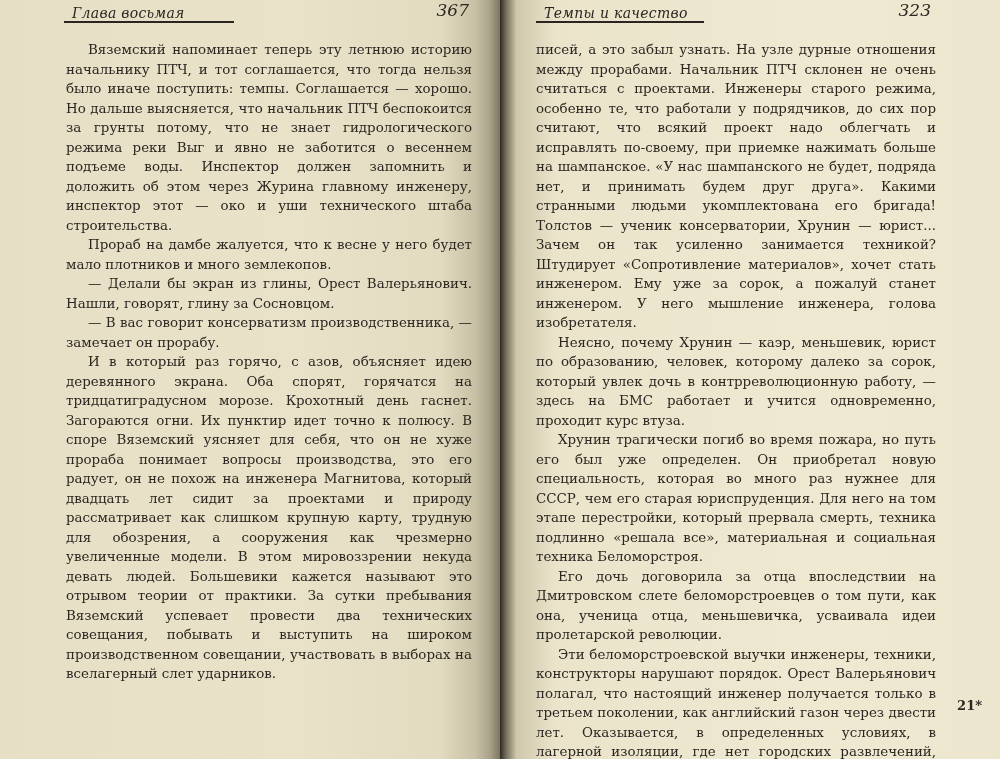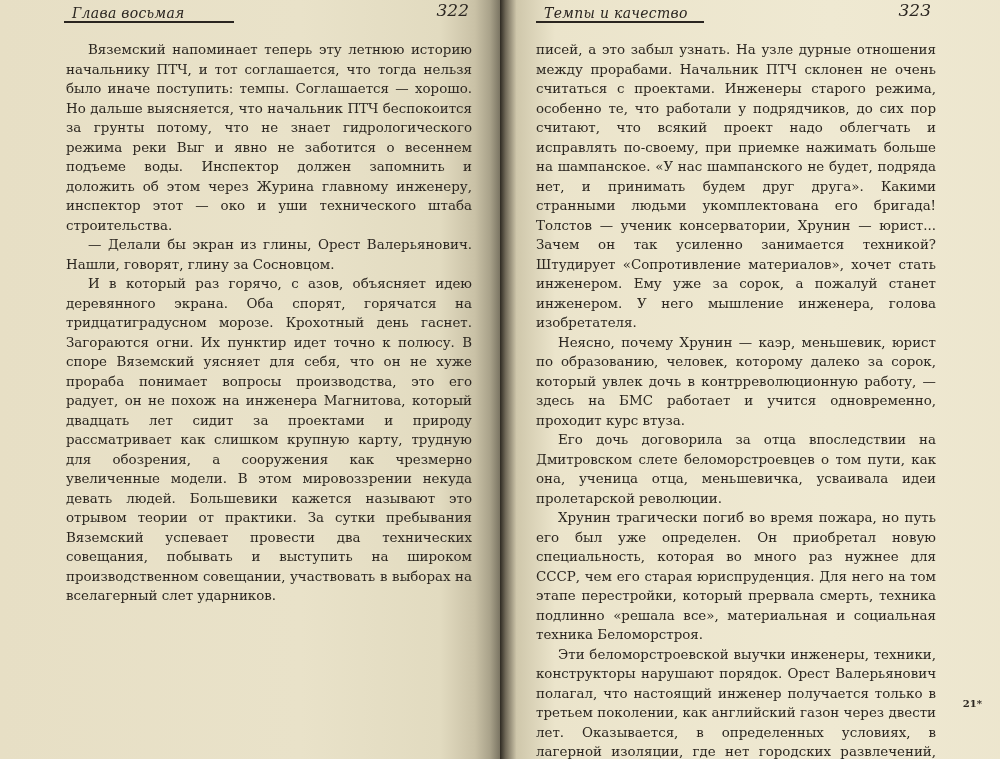--- a/index.html
+++ b/index.html
@@ -37,48 +37,50 @@
     position:absolute; top:40px;
     font-size:13.4px; line-height:19.5px; color:#2b2620;
     text-align:justify;
   }
   .left .text { left:66px; width:406px; }
   .right .text { left:36px; width:400px; }
   .text p { margin:0; text-indent:22px; }
   .text p.cont { text-indent:0; }
   .signature {
     position:absolute; right:70px; top:698px;
-    font-size:10px; font-weight:bold; color:#2b2620;
+    font-size:13px; font-weight:bold; color:#2b2620;
   }
 </style>
 </head>
 <body>
 
 <div class="page left">
   <div class="running-head">
     <span class="rh-title">Глава восьмая</span>
-    <span class="rh-page">322</span>
+    <span class="rh-page">367</span>
   </div>
   <div class="rh-rule"></div>
   <div class="text">
     <p>Вяземский напоминает теперь эту летнюю историю начальнику ПТЧ, и тот соглашается, что тогда нельзя было иначе поступить: темпы. Соглашается — хорошо. Но дальше выясняется, что начальник ПТЧ беспокоится за грунты потому, что не знает гидрологического режима реки Выг и явно не заботится о весеннем подъеме воды. Инспектор должен запомнить и доложить об этом через Журина главному инженеру, инспектор этот — око и уши технического штаба строительства.</p>
+    <p>Прораб на дамбе жалуется, что к весне у него будет мало плотников и много землекопов.</p>
     <p>— Делали бы экран из глины, Орест Валерьянович. Нашли, говорят, глину за Сосновцом.</p>
+    <p>— В вас говорит консерватизм производственника, — замечает он прорабу.</p>
     <p>И в который раз горячо, с азов, объясняет идею деревянного экрана. Оба спорят, горячатся на тридцатиградусном морозе. Крохотный день гаснет. Загораются огни. Их пунктир идет точно к полюсу. В споре Вяземский уясняет для себя, что он не хуже прораба понимает вопросы производства, это его радует, он не похож на инженера Магнитова, который двадцать лет сидит за проектами и природу рассматривает как слишком крупную карту, трудную для обозрения, а сооружения как чрезмерно увеличенные модели. В этом мировоззрении некуда девать людей. Большевики кажется называют это отрывом теории от практики. За сутки пребывания Вяземский успевает провести два технических совещания, побывать и выступить на широком производственном совещании, участвовать в выборах на вселагерный слет ударников.</p>
 
   </div>
 </div>
 
 <div class="page right">
   <div class="running-head">
     <span class="rh-title">Темпы и качество</span>
     <span class="rh-page">323</span>
   </div>
   <div class="rh-rule"></div>
   <div class="text">
     <p class="cont">писей, а это забыл узнать. На узле дурные отношения между прорабами. Начальник ПТЧ склонен не очень считаться с проектами. Инженеры старого режима, особенно те, что работали у подрядчиков, до сих пор считают, что всякий проект надо облегчать и исправлять по-своему, при приемке нажимать больше на шампанское. «У нас шампанского не будет, подряда нет, и принимать будем друг друга». Какими странными людьми укомплектована его бригада! Толстов — ученик консерватории, Хрунин — юрист... Зачем он так усиленно занимается техникой? Штудирует «Сопротивление материалов», хочет стать инженером. Ему уже за сорок, а пожалуй станет инженером. У него мышление инженера, голова изобретателя.</p>
     <p>Неясно, почему Хрунин — каэр, меньшевик, юрист по образованию, человек, которому далеко за сорок, который увлек дочь в контрреволюционную работу, — здесь на БМС работает и учится одновременно, проходит курс втуза.</p>
+    <p>Хрунин трагически погиб во время пожара, но путь его был уже определен. Он приобретал новую специальность, которая во много раз нужнее для СССР, чем его старая юриспруденция. Для него на том этапе перестройки, который прервала смерть, техника подлинно «решала все», материальная и социальная техника Беломорстроя.</p>
     <p>Его дочь договорила за отца впоследствии на Дмитровском слете беломорстроевцев о том пути, как она, ученица отца, меньшевичка, усваивала идеи пролетарской революции.</p>
-    <p>Хрунин трагически погиб во время пожара, но путь его был уже определен. Он приобретал новую специальность, которая во много раз нужнее для СССР, чем его старая юриспруденция. Для него на том этапе перестройки, который прервала смерть, техника подлинно «решала все», материальная и социальная техника Беломорстроя.</p>
     <p>Эти беломорстроевской выучки инженеры, техники, конструкторы нарушают порядок. Орест Валерьянович полагал, что настоящий инженер получается только в третьем поколении, как английский газон через двести лет. Оказывается, в определенных условиях, в лагерной изоляции, где нет городских развлечений, где все мысли и чувства сосредоточены вокруг строительства, способный, трудолюбивый, толковый человек фантастически быстро приобретает техническую квалификацию.</p>
 
   </div>
   <div class="signature">21*</div>
 </div>
 
 </body></html>

